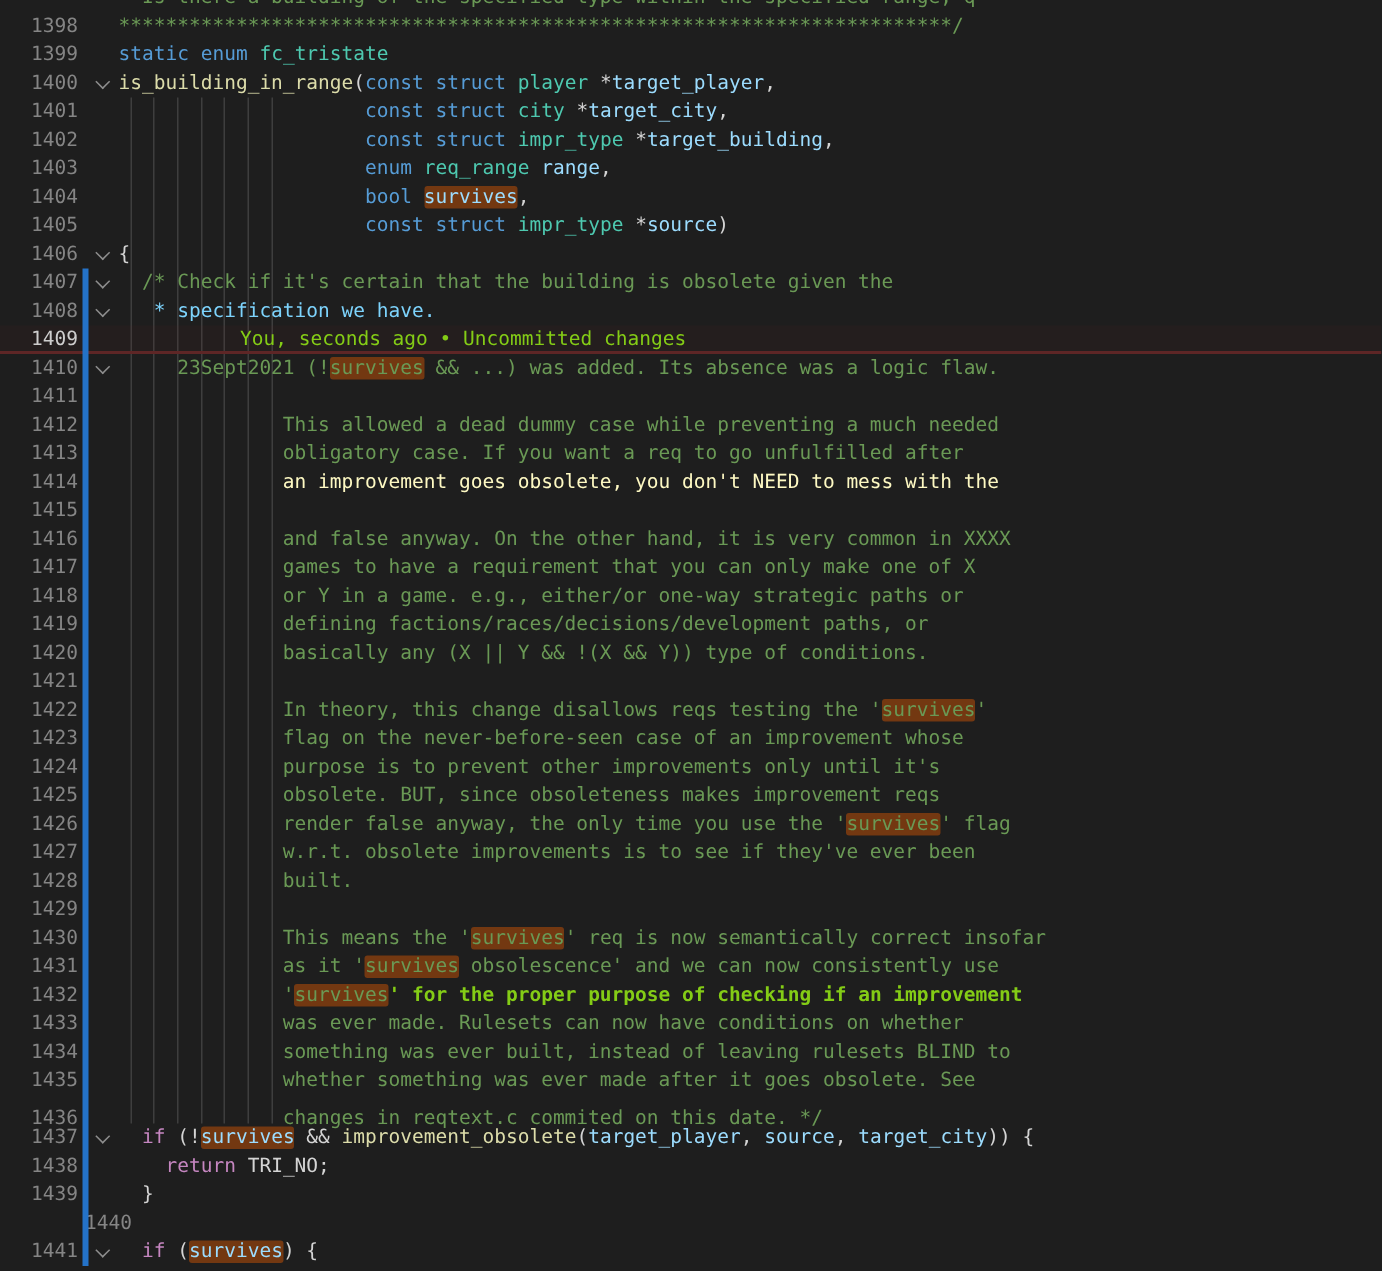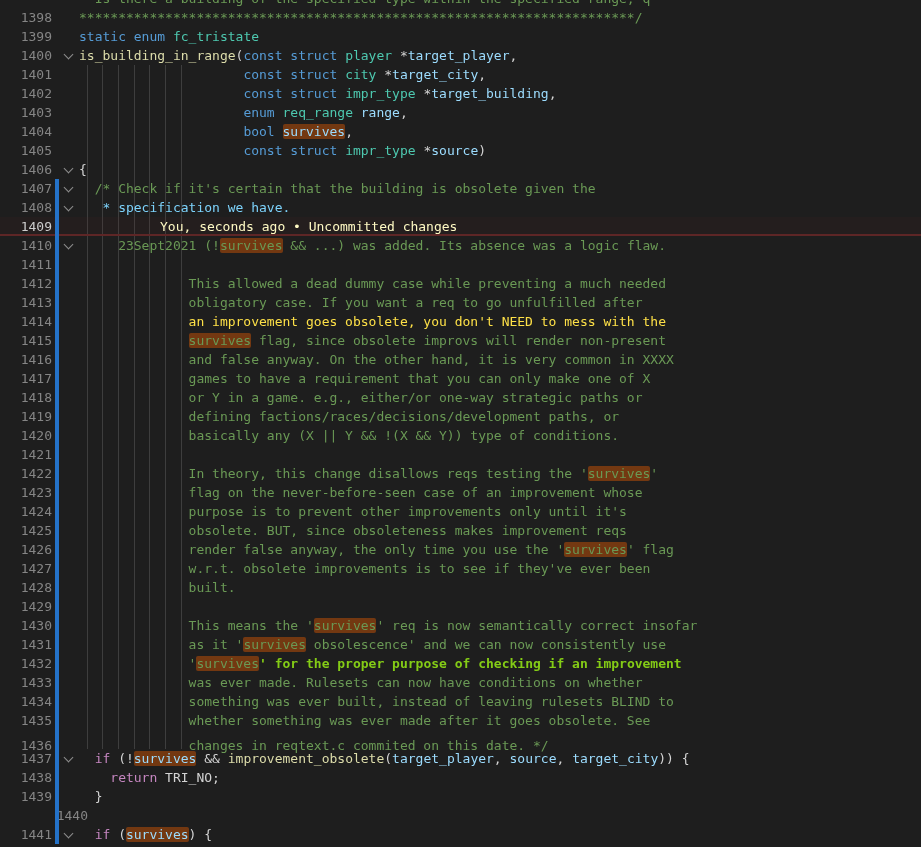--- a/index.html
+++ b/index.html
@@ -48,27 +48,27 @@
     <div class="row" style="top: 27px;"><div class="ln">1399</div><div class="code"><span style="color: rgb(86, 156, 214);">static</span><span style="color: rgb(212, 212, 212);"> </span><span style="color: rgb(86, 156, 214);">enum</span><span style="color: rgb(212, 212, 212);"> </span><span style="color: rgb(78, 201, 176);">fc_tristate</span></div></div>
     <div class="row" style="top: 46px;"><div class="ln">1400</div><div class="fold"></div><div class="code"><span style="color: rgb(220, 220, 170);">is_building_in_range</span><span style="color: rgb(212, 212, 212);">(</span><span style="color: rgb(86, 156, 214);">const</span><span style="color: rgb(212, 212, 212);"> </span><span style="color: rgb(86, 156, 214);">struct</span><span style="color: rgb(212, 212, 212);"> </span><span style="color: rgb(78, 201, 176);">player</span><span style="color: rgb(212, 212, 212);"> *</span><span style="color: rgb(156, 220, 254);">target_player</span><span style="color: rgb(212, 212, 212);">,</span></div></div>
     <div class="row" style="top: 65px;"><div class="ln">1401</div><div class="code"><span style="color: rgb(212, 212, 212);">                     </span><span style="color: rgb(86, 156, 214);">const</span><span style="color: rgb(212, 212, 212);"> </span><span style="color: rgb(86, 156, 214);">struct</span><span style="color: rgb(212, 212, 212);"> </span><span style="color: rgb(78, 201, 176);">city</span><span style="color: rgb(212, 212, 212);"> *</span><span style="color: rgb(156, 220, 254);">target_city</span><span style="color: rgb(212, 212, 212);">,</span></div></div>
     <div class="row" style="top: 84px;"><div class="ln">1402</div><div class="code"><span style="color: rgb(212, 212, 212);">                     </span><span style="color: rgb(86, 156, 214);">const</span><span style="color: rgb(212, 212, 212);"> </span><span style="color: rgb(86, 156, 214);">struct</span><span style="color: rgb(212, 212, 212);"> </span><span style="color: rgb(78, 201, 176);">impr_type</span><span style="color: rgb(212, 212, 212);"> *</span><span style="color: rgb(156, 220, 254);">target_building</span><span style="color: rgb(212, 212, 212);">,</span></div></div>
     <div class="row" style="top: 103px;"><div class="ln">1403</div><div class="code"><span style="color: rgb(212, 212, 212);">                     </span><span style="color: rgb(86, 156, 214);">enum</span><span style="color: rgb(212, 212, 212);"> </span><span style="color: rgb(78, 201, 176);">req_range</span><span style="color: rgb(212, 212, 212);"> </span><span style="color: rgb(156, 220, 254);">range</span><span style="color: rgb(212, 212, 212);">,</span></div></div>
     <div class="row" style="top: 122px;"><div class="ln">1404</div><div class="code"><span style="color: rgb(212, 212, 212);">                     </span><span style="color: rgb(86, 156, 214);">bool</span><span style="color: rgb(212, 212, 212);"> </span><span class="hl" style="color: rgb(156, 220, 254); background: rgba(234, 92, 0, 0.42);">survives</span><span style="color: rgb(212, 212, 212);">,</span></div></div>
     <div class="row" style="top: 141px;"><div class="ln">1405</div><div class="code"><span style="color: rgb(212, 212, 212);">                     </span><span style="color: rgb(86, 156, 214);">const</span><span style="color: rgb(212, 212, 212);"> </span><span style="color: rgb(86, 156, 214);">struct</span><span style="color: rgb(212, 212, 212);"> </span><span style="color: rgb(78, 201, 176);">impr_type</span><span style="color: rgb(212, 212, 212);"> *</span><span style="color: rgb(156, 220, 254);">source</span><span style="color: rgb(212, 212, 212);">)</span></div></div>
     <div class="row" style="top: 160px;"><div class="ln">1406</div><div class="fold"></div><div class="code"><span style="color: rgb(212, 212, 212);">{</span></div></div>
     <div class="row" style="top: 179px;"><div class="ln">1407</div><div class="fold"></div><div class="code"><span style="color: rgb(106, 153, 85);">  /* Check if it's certain that the building is obsolete given the</span></div></div>
     <div class="row" style="top: 198px; padding-left: 16px;"><div class="ln">1408</div><div class="fold"></div><div class="code"><span style="color: #7dd3fc;">   * specification we have.</span></div></div>
-    <div class="row annotation-row" style="top: 217px;"><div class="ln active">1409</div><div class="code"></div><div class="blame" style="color: #fef9c3;">You, seconds ago • Uncommitted changes</div></div>
+    <div class="row annotation-row" style="top: 217px;"><div class="ln active">1409</div><div class="code"></div><div class="blame" style="color: #84cc16;">You, seconds ago • Uncommitted changes</div></div>
     <div class="row" style="top: 236px;"><div class="ln">1410</div><div class="fold"></div><div class="code"><span style="color: rgb(106, 153, 85);">     23Sept2021 (!</span><span class="hl" style="color: rgb(106, 153, 85); background: rgba(234, 92, 0, 0.42);">survives</span><span style="color: rgb(106, 153, 85);"> &amp;&amp; ...) was added. Its absence was a logic flaw.</span></div></div>
     <div class="row" style="top: 255px;"><div class="ln">1411</div><div class="code"></div></div>
     <div class="row" style="top: 274px;"><div class="ln">1412</div><div class="code"><span style="color: rgb(106, 153, 85);">              This allowed a dead dummy case while preventing a much needed</span></div></div>
     <div class="row" style="top: 293px;"><div class="ln">1413</div><div class="code"><span style="color: rgb(106, 153, 85); text-align: right;">              obligatory case. If you want a req to go unfulfilled after</span></div></div>
-    <div class="row" style="top: 312px;"><div class="ln">1414</div><div class="code"><span style="color: #fde047;">              an improvement goes obsolete, you don't NEED to mess with the</span></div></div>
-    <div class="row" style="top: 331px;"><div class="ln">1415</div><div class="code"><span style="color: rgb(106, 153, 85);">              </span><span class="hl" style="color: rgb(106, 153, 85); background: rgba(234, 92, 0, 0.42);">survives</span><span style="color: rgb(106, 153, 85);"> flag, since obsolete improvs will render non-present</span></div></div>
+    <div class="row" style="top: 312px;"><div class="ln">1414</div><div class="code"><span style="color: #fef9c3;">              an improvement goes obsolete, you don't NEED to mess with the</span></div></div>
+    <div class="row" style="top: 331px;"><div class="ln">1415</div></div>
     <div class="row" style="top: 350px;"><div class="ln">1416</div><div class="code"><span style="color: rgb(106, 153, 85);">              and false anyway. On the other hand, it is very common in XXXX</span></div></div>
     <div class="row" style="top: 369px;"><div class="ln">1417</div><div class="code"><span style="color: rgb(106, 153, 85);">              games to have a requirement that you can only make one of X</span></div></div>
     <div class="row" style="top: 388px;"><div class="ln">1418</div><div class="code"><span style="color: rgb(106, 153, 85);">              or Y in a game. e.g., either/or one-way strategic paths or</span></div></div>
     <div class="row" style="top: 407px;"><div class="ln">1419</div><div class="code"><span style="color: rgb(106, 153, 85);">              defining factions/races/decisions/development paths, or</span></div></div>
     <div class="row" style="top: 426px;"><div class="ln">1420</div><div class="code"><span style="color: rgb(106, 153, 85);">              basically any (X || Y &amp;&amp; !(X &amp;&amp; Y)) type of conditions.</span></div></div>
     <div class="row" style="top: 445px;"><div class="ln">1421</div><div class="code"></div></div>
     <div class="row" style="top: 464px;"><div class="ln">1422</div><div class="code"><span style="color: rgb(106, 153, 85);">              In theory, this change disallows reqs testing the '</span><span class="hl" style="color: rgb(106, 153, 85); background: rgba(234, 92, 0, 0.42);">survives</span><span style="color: rgb(106, 153, 85);">'</span></div></div>
     <div class="row" style="top: 483px;"><div class="ln">1423</div><div class="code"><span style="color: rgb(106, 153, 85);">              flag on the never-before-seen case of an improvement whose</span></div></div>
     <div class="row" style="top: 502px;"><div class="ln">1424</div><div class="code"><span style="color: rgb(106, 153, 85);">              purpose is to prevent other improvements only until it's</span></div></div>
     <div class="row" style="top: 521px;"><div class="ln">1425</div><div class="code"><span style="color: rgb(106, 153, 85);">              obsolete. BUT, since obsoleteness makes improvement reqs</span></div></div>

